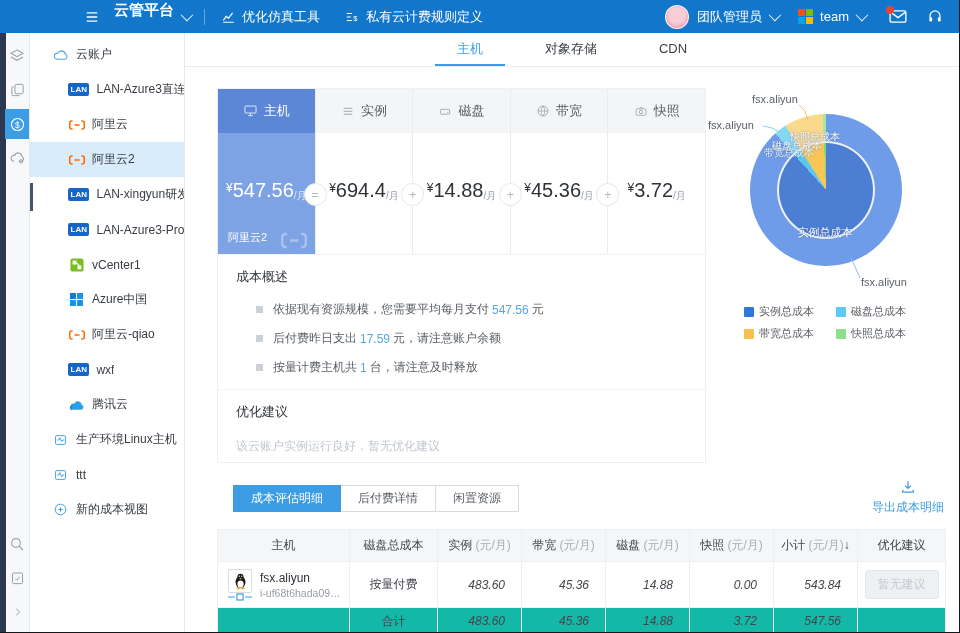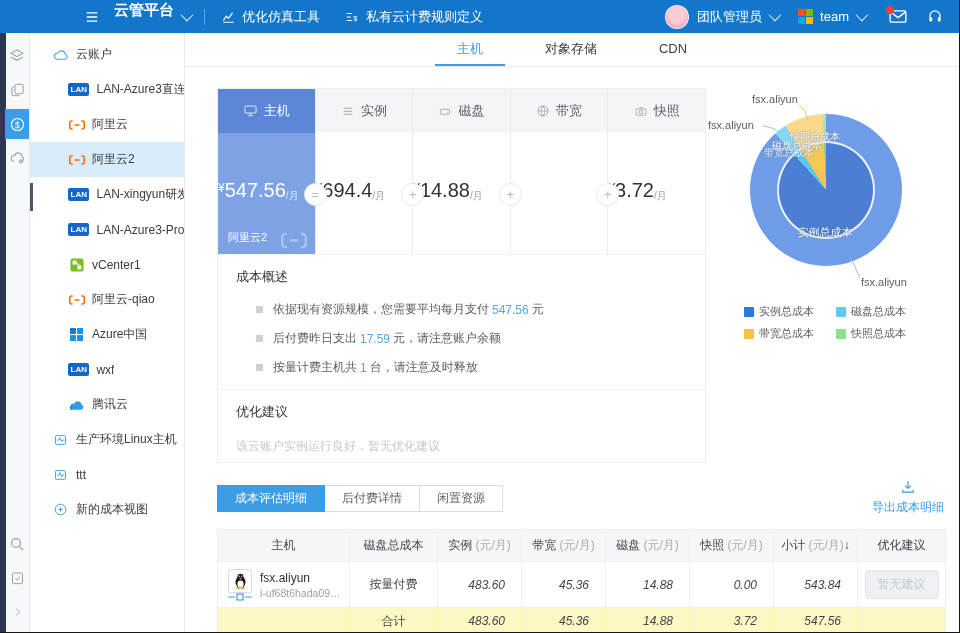--- a/index.html
+++ b/index.html
@@ -63,21 +63,21 @@
 
   
   .cards{display:flex;}
   .card{flex:1;position:relative;cursor:pointer;}
   .card + .card{border-left:1px solid #e9ecf0;}
   .card-head{height:44px;background:#f4f5f7;display:flex;align-items:center;justify-content:center;gap:6px;
              font-size:13px;color:#565b63;}
   .card-head .cic{color:#a0a6ae;display:flex;}
   .card.active .card-head{background:#5b87d6;color:#fff;}
   .card.active .card-head .cic{color:#dce8fa;}
-  .card-body{height:121px;position:relative;padding-top:46px;text-align:left;color:#2f3338;background:#fff;}
+  .card-body{height:121px;position:relative;padding-top:46px;text-align:center;color:#2f3338;background:#fff;}
   .card.active .card-body{background:#7da3e4;color:#fff;}
   .yen{font-size:12px;position:relative;top:-5px;}
   .pnum{font-size:20px;}
   .punit{font-size:10px;color:#9aa1ab;position:relative;top:2px;}
   .card.active .punit{color:#dbe7fa;}
   .acct{position:absolute;left:10px;bottom:9px;font-size:11px;color:#fff;}
   .wm{position:absolute;right:8px;bottom:5px;opacity:.35;color:#fff;}
   .op-badge{position:absolute;left:-12px;top:94px;width:23px;height:23px;border-radius:50%;background:#fff;
             border:1px solid #e4e7ea;color:#b6bac0;font-size:13px;display:flex;align-items:center;
             justify-content:center;z-index:3;}
@@ -103,30 +103,30 @@
   .leader{position:absolute;left:0;top:0;pointer-events:none;}
   .legend{position:absolute;left:0;right:0;top:212px;display:flex;justify-content:center;}
   .legend-grid{display:grid;grid-template-columns:auto auto;gap:7px 22px;}
   .legend-item{display:flex;align-items:center;gap:5px;font-size:11px;color:#5a5f66;cursor:pointer;}
   .legend-swatch{width:10px;height:10px;border-radius:1px;flex:none;}
 
   
   .table-sec{margin:17px 15px 0 32px;}
   .tbar{display:flex;align-items:center;}
   .vbtn{height:27px;padding:0 17px;background:#fff;border:1px solid #d8dce2;color:#5a5f66;font-size:12px;
-        display:flex;align-items:center;cursor:pointer;position:relative;}
+        display:flex;align-items:center;cursor:pointer;position:relative;margin-left:16px;}
   .vbtn + .vbtn{margin-left:-1px;}
   .vbtn.active{background:#3d9de4;border-color:#3d9de4;color:#fff;z-index:1;}
   .export{margin-left:auto;display:flex;align-items:center;gap:5px;color:#3d9de4;font-size:12px;cursor:pointer;flex-direction:column;}
   .cost-table{width:100%;border-collapse:collapse;table-layout:fixed;margin-top:13px;font-size:12px;}
   .cost-table th,.cost-table td{border:1px solid #eceff3;}
   .cost-table thead th{background:#f4f6f8;height:32px;font-weight:normal;color:#43474d;}
   .sub{color:#a9aeb6;}
   .cost-table tbody td{height:46px;color:#43474d;background:#fff;}
-  .cost-table tfoot td{background:#fef9c3;height:27px;color:#43474d;}
+  .cost-table tfoot td{background:#14b8a6;height:27px;color:#43474d;}
   .num{text-align:right;padding-right:16px;font-style:italic;}
   .ctr{text-align:center;}
   .host{display:flex;align-items:center;gap:8px;padding-left:10px;}
   .hcol{display:flex;flex-direction:column;align-items:center;flex:none;}
   .hbox{width:24px;height:24px;border:1px solid #d8dce2;border-radius:2px;display:flex;align-items:center;
         justify-content:center;background:#fff;}
   .htxt{min-width:0;}
   .hname{font-size:12px;color:#2f3338;line-height:1.35;}
   .hid{font-size:10.5px;color:#9aa0a8;white-space:nowrap;overflow:hidden;text-overflow:ellipsis;max-width:84px;}
   .noadvice{background:#eef1f4;border:1px solid #e3e7ec;color:#c6cbd2;font-size:12px;padding:5px 12px;
@@ -290,37 +290,37 @@
             <rect x="3" y="3" width="4.5" height="4.5" fill="#fff"></rect>
             <rect x="8.5" y="8.5" width="4.5" height="4.5" fill="#fff"></rect>
             <path d="M7.5 5.5l3 3" stroke="#fff" stroke-width="1.2"></path>
           </svg>
       </span>
       <span class="side-label">vCenter1</span>
     </div>
 
     <div class="side-item lvl2">
       <span class="ic16">
-        <svg width="16" height="12" viewBox="0 0 22 14">
-            <path d="M5 1.5H3.5A2.5 2.5 0 0 0 1 4v6a2.5 2.5 0 0 0 2.5 2.5H5M17 1.5h1.5A2.5 2.5 0 0 1 21 4v6a2.5 2.5 0 0 1-2.5 2.5H17M7.5 7h7" stroke="#ff6a00" stroke-width="2.2" fill="none"></path>
-          </svg>
-      </span>
-      <span class="side-label">阿里云-qiao</span>
-    </div>
-
-    <div class="side-item lvl2">
-      <span class="ic16">
         <svg width="13" height="13" viewBox="0 0 14 14">
             <rect x="0" y="0" width="6.4" height="6.4" fill="#0f7ad1"></rect>
             <rect x="7.6" y="0" width="6.4" height="6.4" fill="#1694e8"></rect>
             <rect x="0" y="7.6" width="6.4" height="6.4" fill="#1694e8"></rect>
             <rect x="7.6" y="7.6" width="6.4" height="6.4" fill="#1694e8"></rect>
           </svg>
       </span>
       <span class="side-label">Azure中国</span>
+    </div>
+
+    <div class="side-item lvl2">
+      <span class="ic16">
+        <svg width="16" height="12" viewBox="0 0 22 14">
+            <path d="M5 1.5H3.5A2.5 2.5 0 0 0 1 4v6a2.5 2.5 0 0 0 2.5 2.5H5M17 1.5h1.5A2.5 2.5 0 0 1 21 4v6a2.5 2.5 0 0 1-2.5 2.5H17M7.5 7h7" stroke="#ff6a00" stroke-width="2.2" fill="none"></path>
+          </svg>
+      </span>
+      <span class="side-label">阿里云-qiao</span>
     </div>
 
     <div class="side-item lvl2">
       <span class="lan-badge">LAN</span>
       <span class="side-label">wxf</span>
     </div>
 
     <div class="side-item lvl2">
       <span class="ic16">
         <svg width="16" height="12" viewBox="0 0 24 18">
@@ -426,20 +426,23 @@
           <div class="card">
             <span class="op-badge">+</span>
             <div class="card-head">
               <span class="cic">
                 <svg width="14" height="14" viewBox="0 0 24 24">
                     <circle cx="12" cy="12" r="8.5" stroke="currentColor" stroke-width="1.6" fill="none"></circle>
                     <path d="M3.5 12h17M12 3.5a13 13 0 0 1 0 17M12 3.5a13 13 0 0 0 0 17" stroke="currentColor" stroke-width="1.3" fill="none"></path>
                   </svg>
               </span>
               <span>带宽</span>
+            </div>
+            <div class="card-body">
+              <span class="yen">¥</span><span class="pnum">45.36</span><span class="punit">/月</span>
             </div>
           </div>
           <div class="card">
             <span class="op-badge">+</span>
             <div class="card-head">
               <span class="cic">
                 <svg width="14" height="13" viewBox="0 0 24 24">
                     <rect x="3" y="7" width="18" height="12" rx="2" stroke="currentColor" stroke-width="1.6" fill="none"></rect>
                     <path d="M9 7l1.5-2.2h3L15 7" stroke="currentColor" stroke-width="1.6" fill="none"></path>
                     <circle cx="12" cy="13" r="3.2" stroke="currentColor" stroke-width="1.6" fill="none"></circle>

